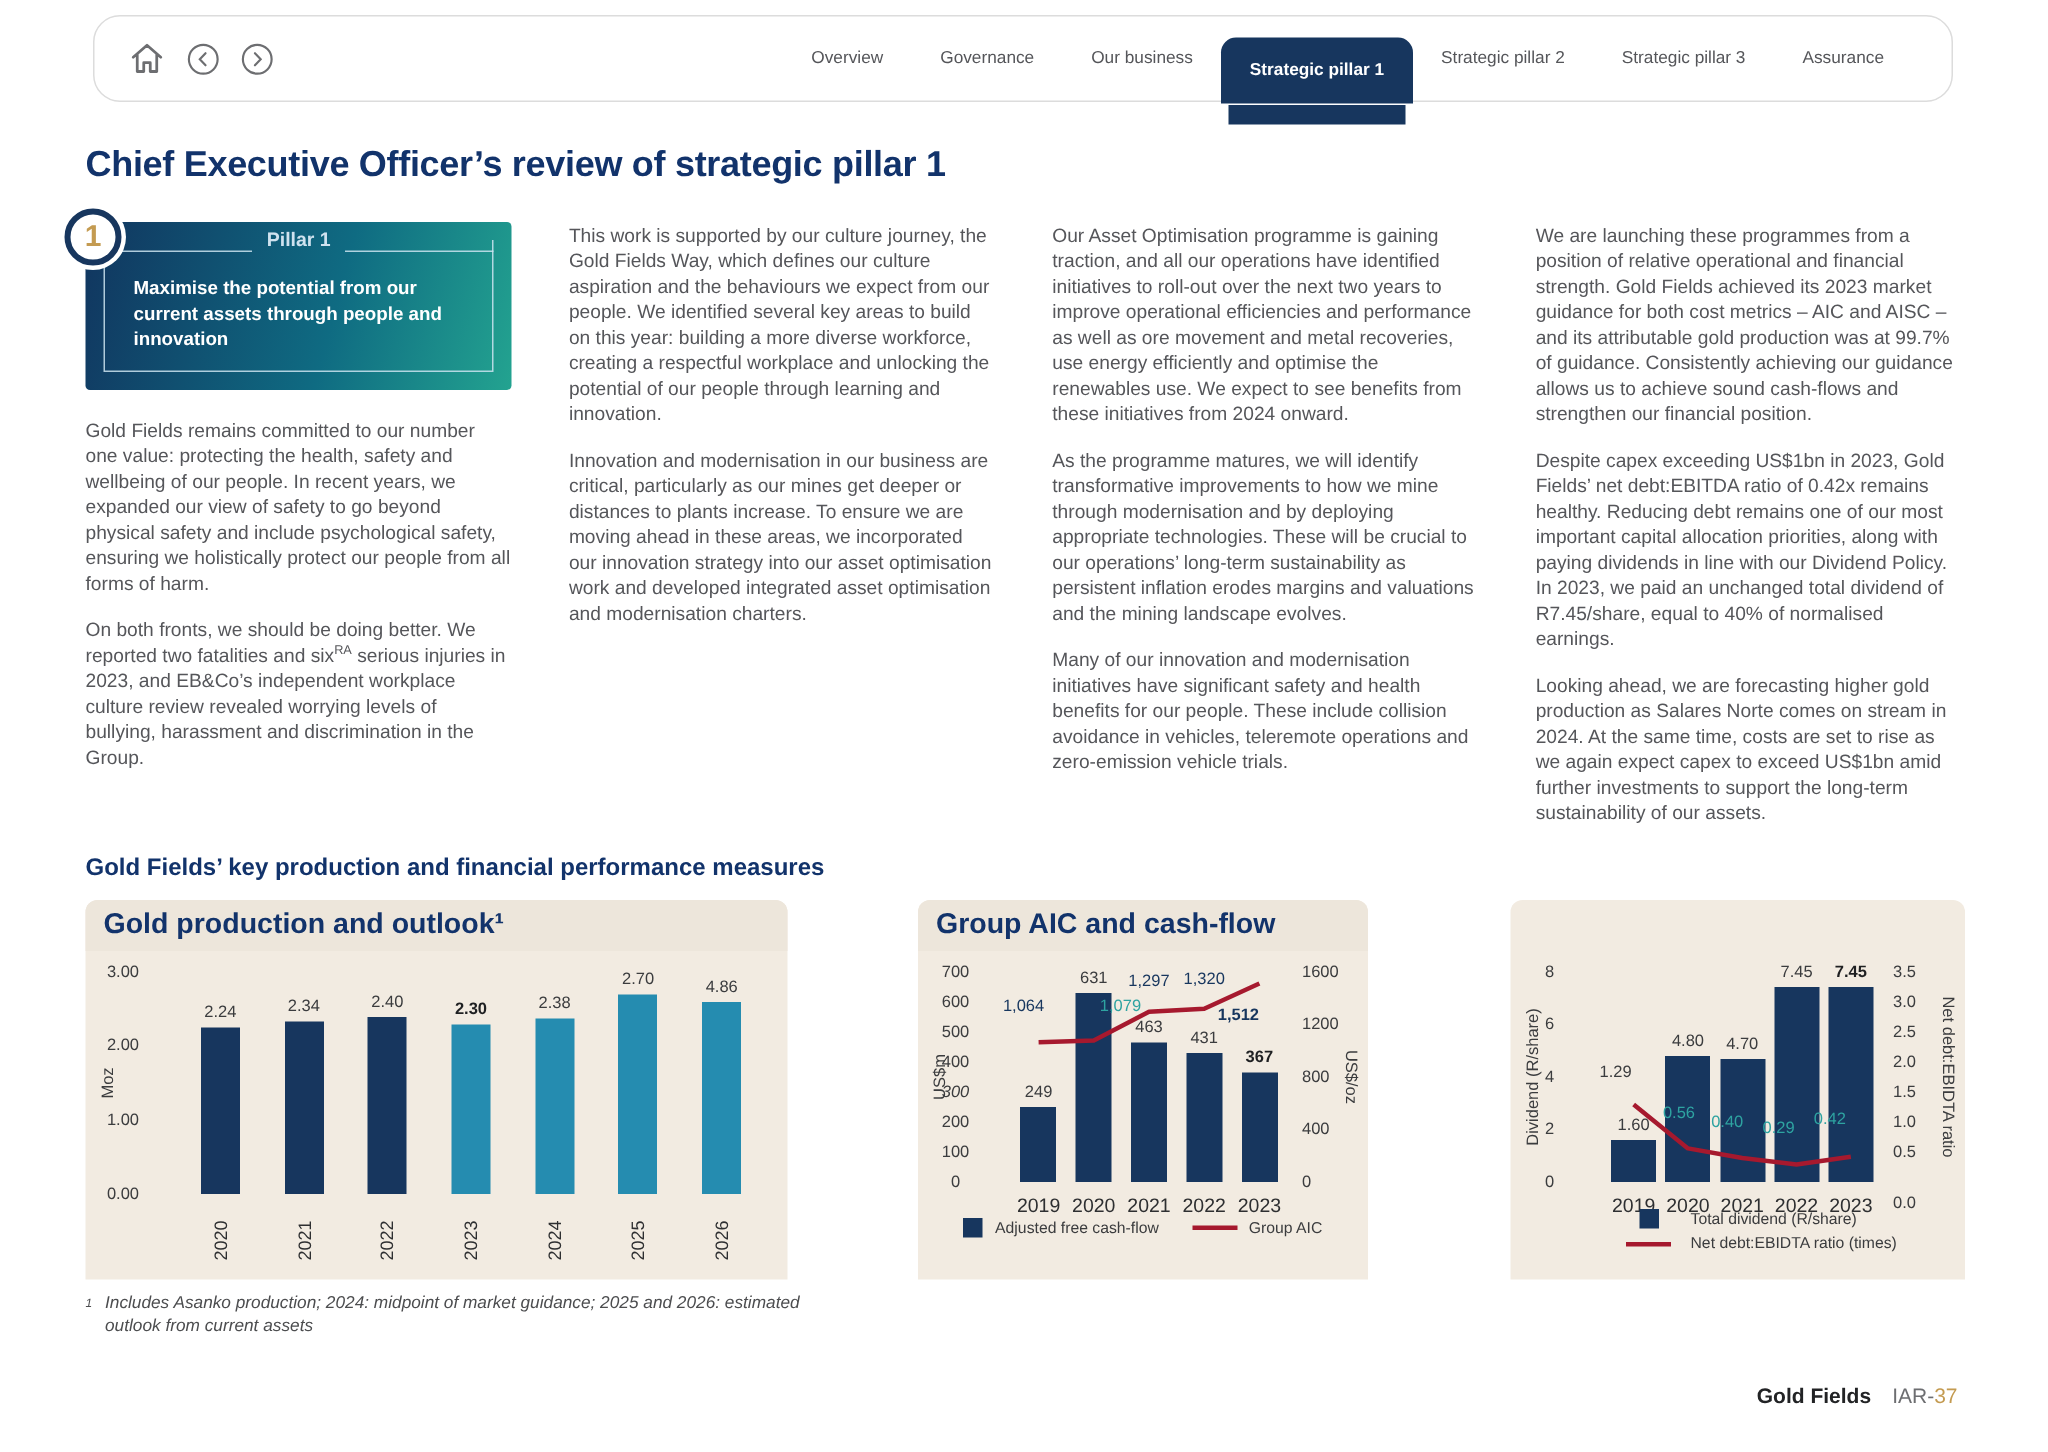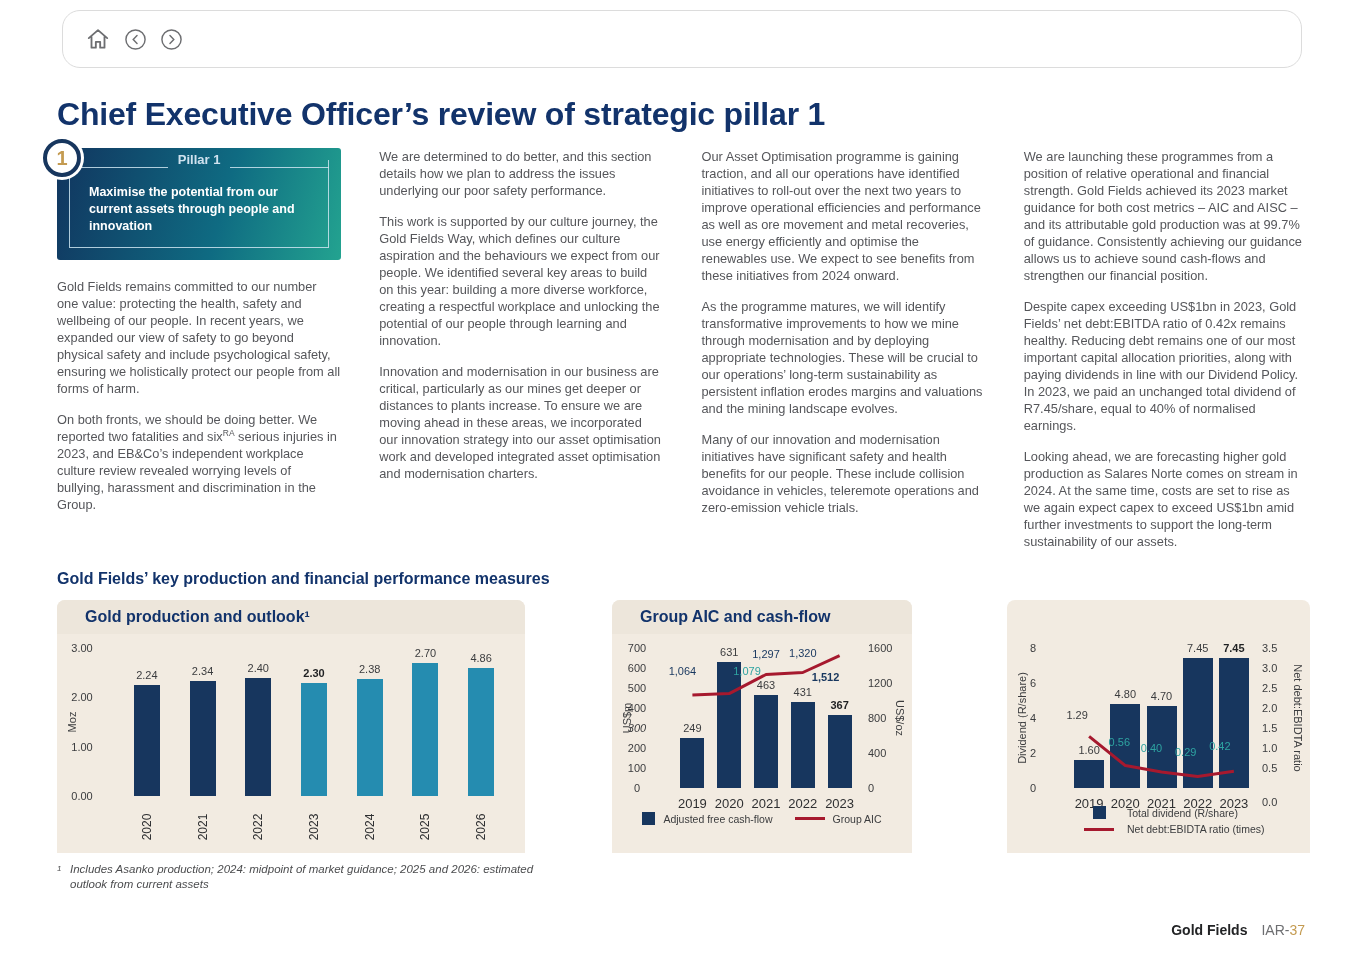--- a/index.html
+++ b/index.html
@@ -15,21 +15,21 @@
   .nav-left svg { display:block; }
   .nav-tabs { margin-left:auto; display:flex; align-items:stretch; height:100%; }
   .tab { display:flex; align-items:center; padding:0 19px; font-size:11.5px; color:#55565a;
          cursor:pointer; white-space:nowrap; }
   .tab.active { background:#17365e; color:#fff; font-weight:700; border-radius:10px 10px 0 0;
                 height:44px; margin-top:14px; align-self:flex-start; position:relative; }
   .tab.active::after { content:""; position:absolute; left:5px; right:5px; top:calc(100% + 1px);
                        height:13px; background:#17365e; }
 
   
-  .page-title { position:absolute; left:57px; top:96px; font-size:32px; font-weight:700;
+  .page-title { position:absolute; left:57px; top:96px; font-size:24px; font-weight:700;
                 color:#12336b; letter-spacing:-0.2px; }
   .section-heading { position:absolute; left:57px; top:570px; font-size:16px; font-weight:700;
                      color:#12336b; }
 
   
   .content { position:absolute; left:57px; top:148px; width:1251px;
              display:grid; grid-template-columns:repeat(4,1fr); column-gap:38px; }
   .body-col p { font-size:12.8px; line-height:17px; color:#55565a; margin-bottom:14px; }
   .body-col sup { font-size:8.5px; vertical-align:super; line-height:0; }
 
@@ -47,22 +47,22 @@
   .pillar-label-row .pline { flex:1; height:1px; background:rgba(205,228,240,.85); }
   .pillar-label { padding:0 10px; color:#cfe2ef; font-size:13px; font-weight:700;
                   transform:translateY(-55%); }
   .pillar-text { position:absolute; left:32px; right:22px; top:36px; color:#fff;
                  font-size:12.5px; font-weight:700; line-height:17px; }
 
   
   .charts-row { position:absolute; left:57px; top:600px; width:1251px; height:255px; }
   .panel { position:absolute; top:0; height:253px; background:#f2ebe1; border-radius:8px 8px 0 0; }
   .panel-title { position:absolute; left:0; right:0; top:0; height:34px; background:#ede6db;
-                 border-radius:8px 8px 0 0; display:flex; align-items:center; padding-left:28px;
-                 font-size:16px; font-weight:700; color:#12336b; }
+                 border-radius:8px 8px 0 0; display:flex; align-items:center; padding-left:12px;
+                 font-size:19px; font-weight:700; color:#12336b; }
   .ytick { position:absolute; font-size:11px; color:#3b3c3e; line-height:14px; }
   .ytick.left { text-align:center; }
   .axlab { position:absolute; font-size:11px; color:#3b3c3e; white-space:nowrap; }
   .axlab.rotl { transform:translate(-50%,-50%) rotate(-90deg); }
   .axlab.rotr { transform:translate(-50%,-50%) rotate(90deg); }
   .bar { position:absolute; }
   .bar-navy { background:#17365e; }
   .bar-teal { background:#258cb0; }
   .blab { position:absolute; transform:translateX(-50%); font-size:11px; color:#3b3c3e;
           line-height:14px; white-space:nowrap; }
@@ -112,20 +112,29 @@
           <path d="M13.6 7.8 L9.6 12 L13.6 16.2" fill="none" stroke="#6d6e71" stroke-width="1.5" stroke-linecap="round"></path>
           </svg>
       </span>
       <span>
         <svg width="23" height="23" viewBox="0 0 24 24">
             <circle cx="12" cy="12" r="10" fill="none" stroke="#6d6e71" stroke-width="1.5"></circle>
           <path d="M10.4 7.8 L14.4 12 L10.4 16.2" fill="none" stroke="#6d6e71" stroke-width="1.5" stroke-linecap="round"></path>
           </svg>
       </span>
     </div>
+    <div class="nav-tabs" id="nav-tabs">
+        <div class="tab">Overview</div>
+        <div class="tab">Governance</div>
+        <div class="tab">Our business</div>
+        <div class="tab active">Strategic pillar 1</div>
+        <div class="tab">Strategic pillar 2</div>
+        <div class="tab">Strategic pillar 3</div>
+        <div class="tab">Assurance</div>
+      </div>
   </div>
 
   <h1 class="page-title">Chief Executive Officer’s review of strategic pillar 1</h1>
 
   <div class="content">
     <div>
       <div class="pillar-card">
         <div class="pillar-num">1</div>
         <div class="pillar-frame"></div>
         <div class="pillar-label-row">
@@ -135,21 +144,20 @@
         </div>
         <div class="pillar-text">Maximise the potential from our current assets through people and innovation</div>
       </div>
       <div class="body-col" id="col-0">
           <p><span>Gold Fields remains committed to our number one value: protecting the health, safety and wellbeing of our people. In recent years, we expanded our view of safety to go beyond physical safety and include psychological safety, ensuring we holistically protect our people from all forms of harm.</span></p>
           <p><span>On both fronts, we should be doing better. We reported two fatalities and six</span><sup>RA</sup><span> serious injuries in 2023, and EB&amp;Co’s independent workplace culture review revealed worrying levels of bullying, harassment and discrimination in the Group.</span></p>
         </div>
     </div>
     <div>
         <div class="body-col" id="col-1">
-          <p><span>We are determined to do better, and this section details how we plan to address the issues underlying our poor safety performance.</span></p>
           <p><span>This work is supported by our culture journey, the Gold Fields Way, which defines our culture aspiration and the behaviours we expect from our people. We identified several key areas to build on this year: building a more diverse workforce, creating a respectful workplace and unlocking the potential of our people through learning and innovation.</span></p>
           <p><span>Innovation and modernisation in our business are critical, particularly as our mines get deeper or distances to plants increase. To ensure we are moving ahead in these areas, we incorporated our innovation strategy into our asset optimisation work and developed integrated asset optimisation and modernisation charters.</span></p>
         </div>
       </div>
     <div>
         <div class="body-col" id="col-2">
           <p><span>Our Asset Optimisation programme is gaining traction, and all our operations have identified initiatives to roll-out over the next two years to improve operational efficiencies and performance as well as ore movement and metal recoveries, use energy efficiently and optimise the renewables use. We expect to see benefits from these initiatives from 2024 onward.</span></p>
           <p><span>As the programme matures, we will identify transformative improvements to how we mine through modernisation and by deploying appropriate technologies. These will be crucial to our operations’ long-term sustainability as persistent inflation erodes margins and valuations and the mining landscape evolves.</span></p>
           <p><span>Many of our innovation and modernisation initiatives have significant safety and health benefits for our people. These include collision avoidance in vehicles, teleremote operations and zero-emission vehicle trials.</span></p>
         </div>

